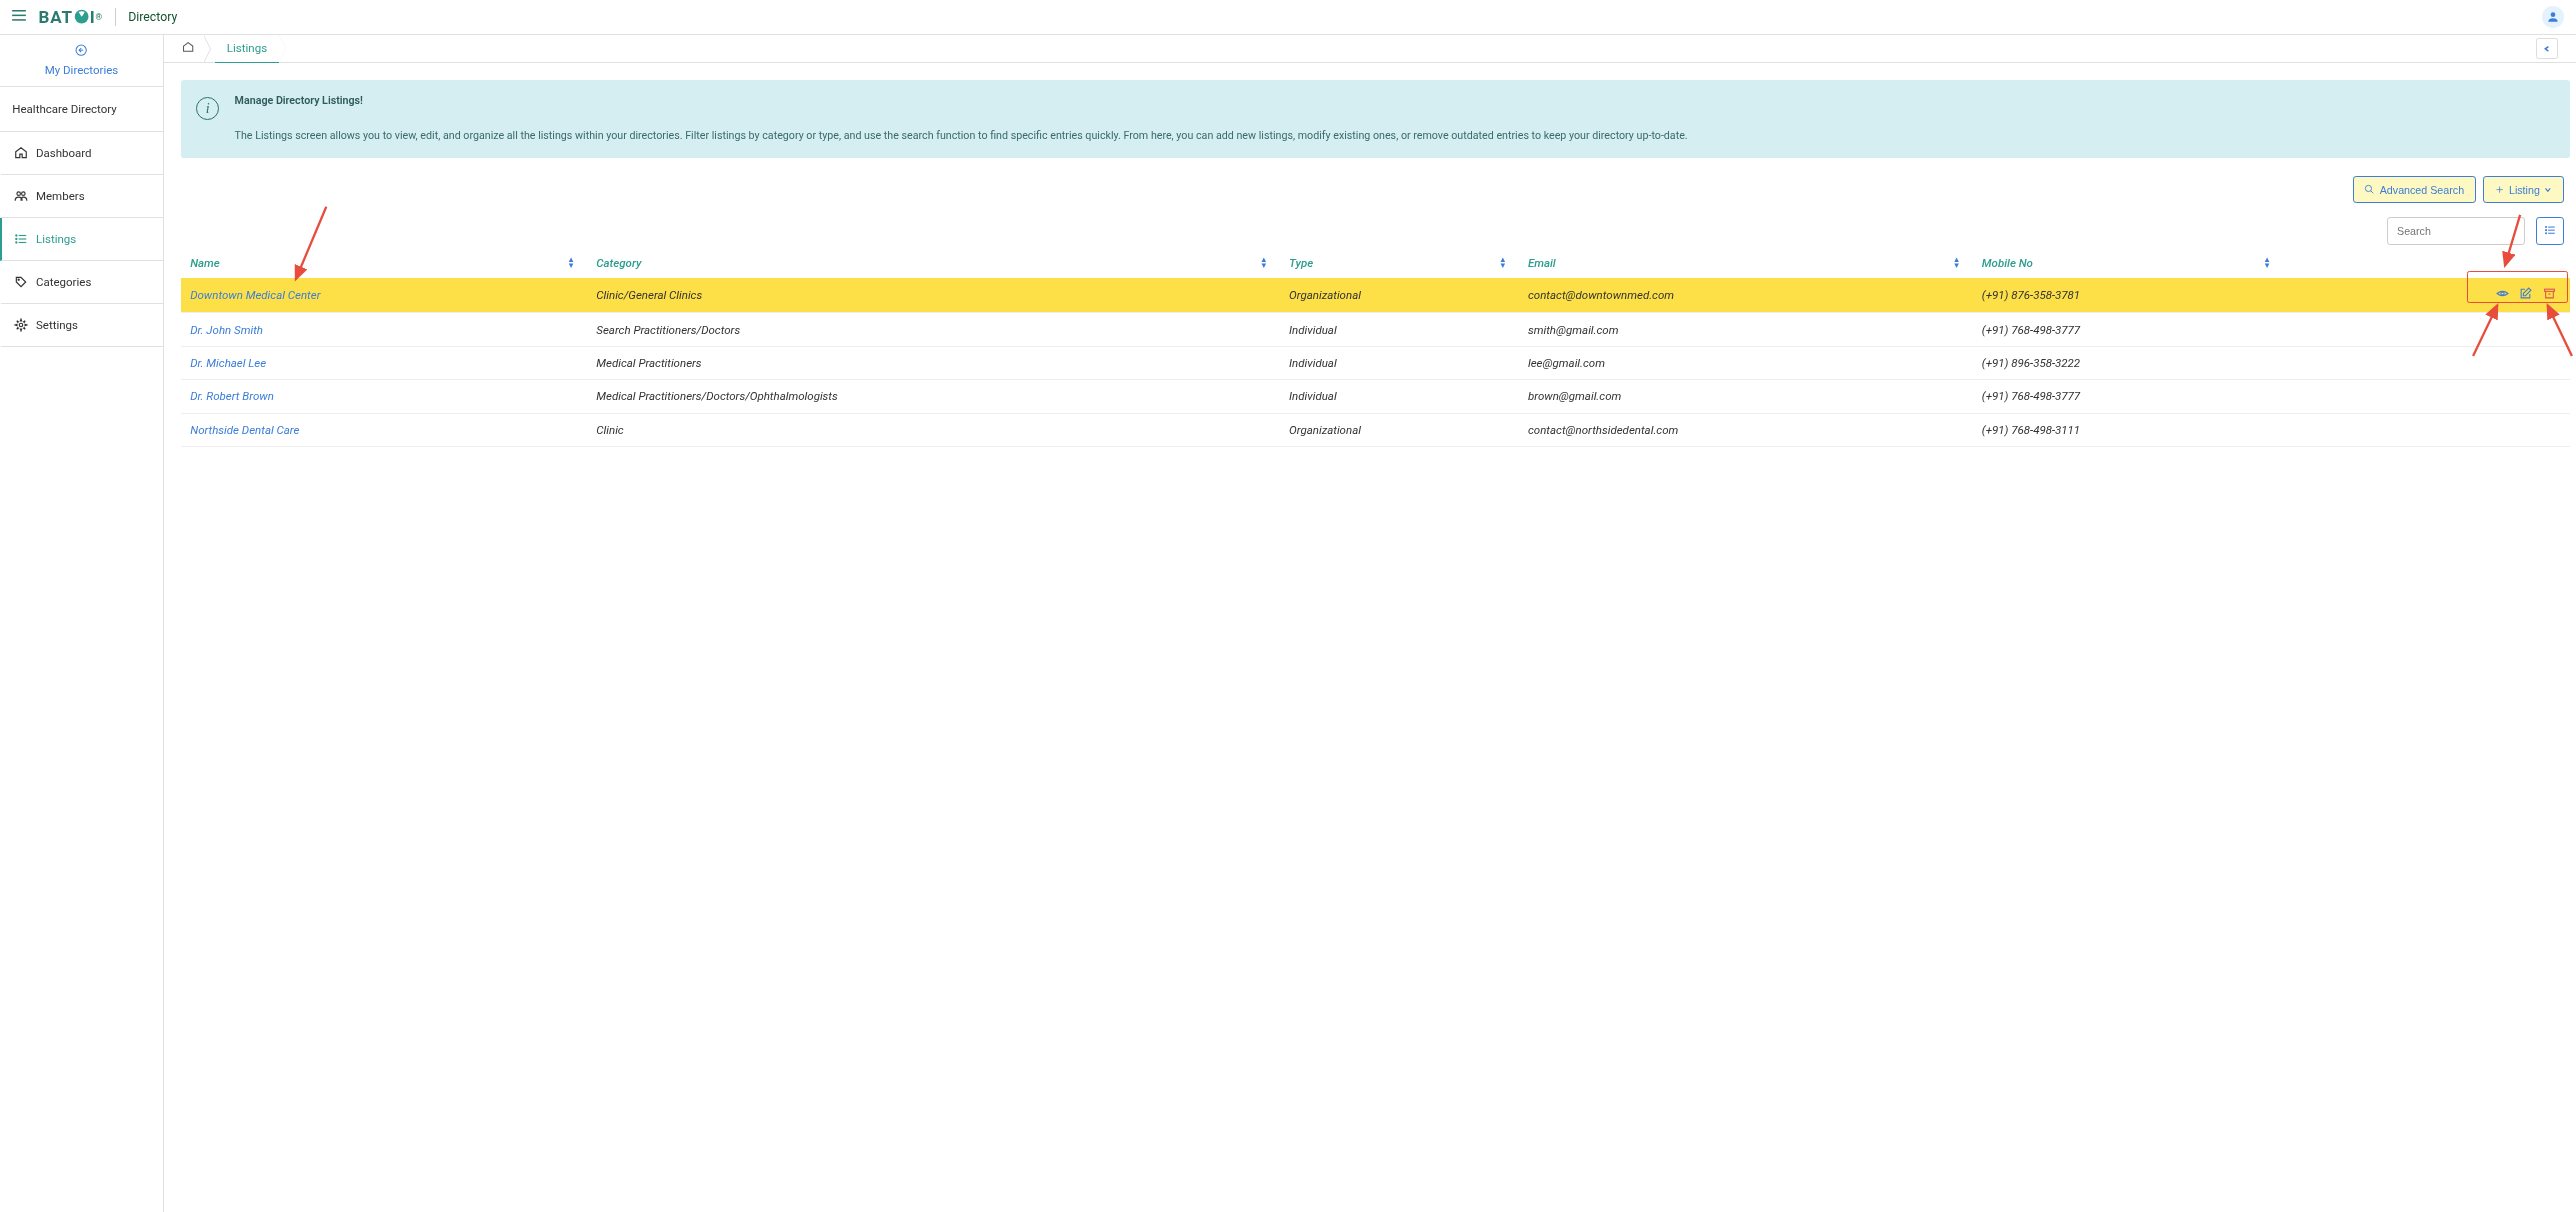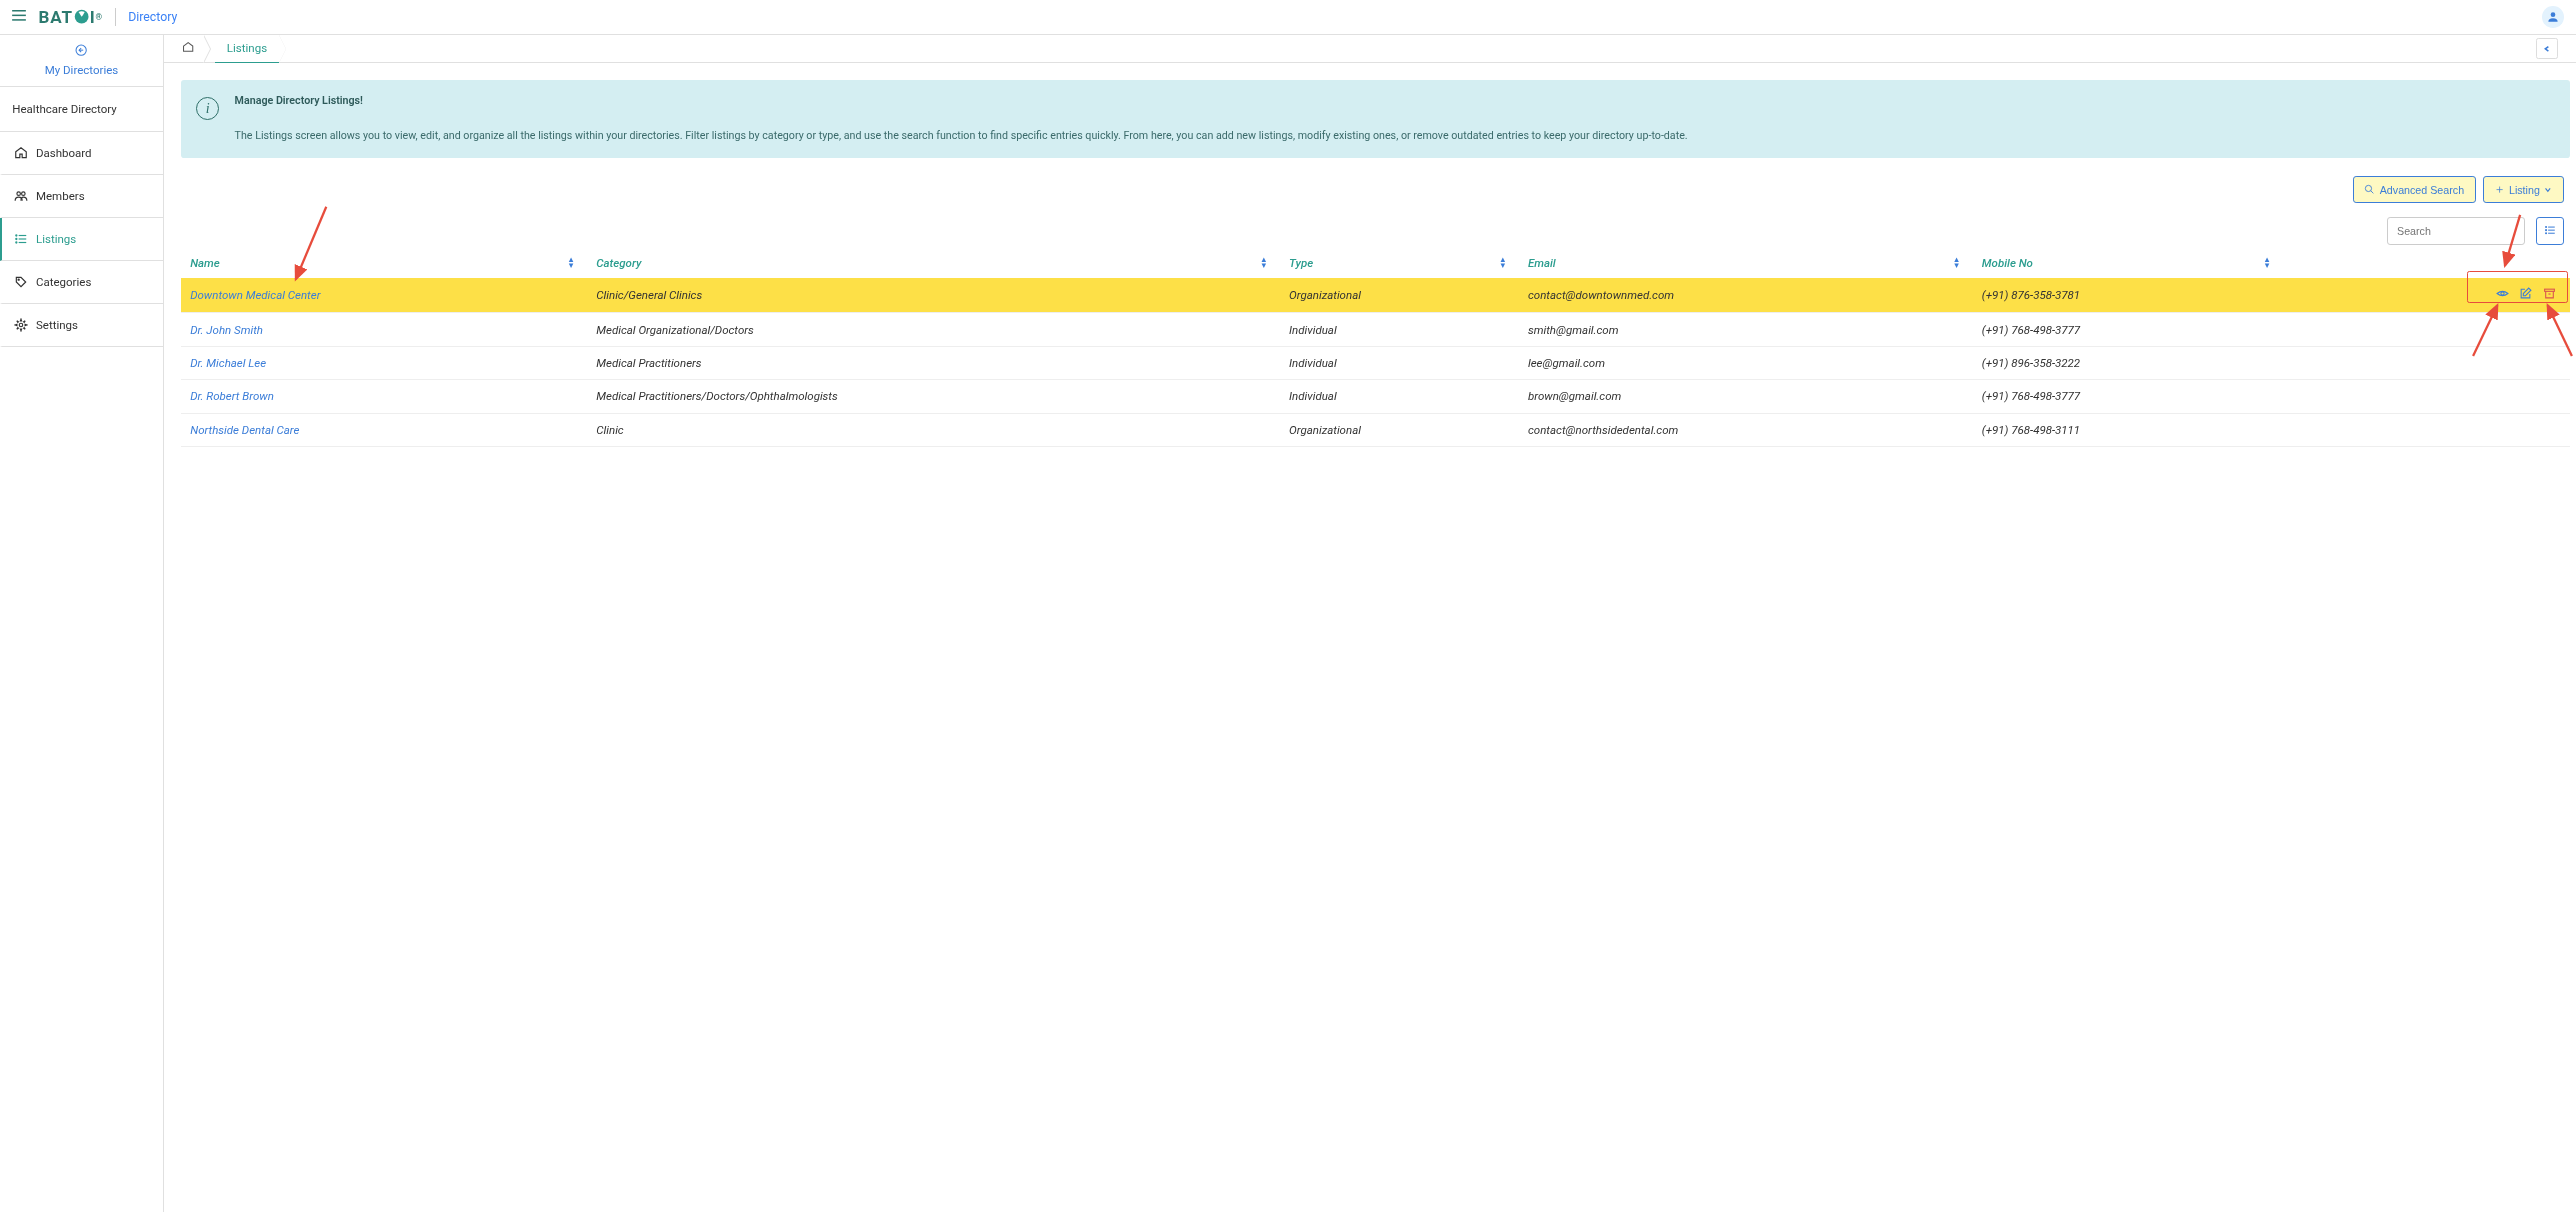--- a/index.html
+++ b/index.html
@@ -4,21 +4,21 @@
 <style>
 * { box-sizing: border-box; margin: 0; padding: 0; }
 body { font-family: -apple-system, BlinkMacSystemFont, "Segoe UI", Roboto, sans-serif; font-size: 10.7px; color: #333; background: #fff; }
 
 
 .top-header { display: flex; align-items: center; height: 35px; padding: 0 12.3px; border-bottom: 0.8px solid #e0e0e0; }
 .hamburger { color: #2c7a6f; cursor: pointer; margin-right: 12.3px; }
 .logo { display: flex; align-items: center; font-weight: bold; font-size: 17px; color: #2c7a6f; letter-spacing: 0.8px; }
 .logo .reg { font-size: 8.4px; vertical-align: super; }
 .divider-v { width: 0.8px; height: 18.4px; background: #ccc; margin: 0 12.3px; }
-.app-name { color: #3b82f6; font-size: 12.3px; }
+.app-name { color: #14532d; font-size: 12.3px; }
 .spacer { flex: 1; }
 .avatar { width: 21.5px; height: 21.5px; border-radius: 50%; background: #e3f2fd; display: flex; align-items: center; justify-content: center; }
 
 
 .layout { display: flex; }
 .sidebar { width: 164px; border-right: 0.8px solid #e0e0e0; min-height: calc(100vh - 35px); }
 .sidebar-back { display: flex; align-items: center; padding: 9.2px 12.3px; color: #3b7dd8; font-size: 11.5px; gap: 6.1px; cursor: pointer; border-bottom: 0.8px solid #e0e0e0; flex-direction: column; }
 .sidebar-title { padding: 15.3px 12.3px; font-size: 11.5px; color: #333; border-bottom: 0.8px solid #e0e0e0; }
 .sidebar-item { display: flex; align-items: center; padding: 14px 12.3px; font-size: 11.5px; color: #333; gap: 7.7px; border-bottom: 0.8px solid #e0e0e0; cursor: pointer; border-left: 2.3px solid transparent; }
 .sidebar-item.active { color: #2c9d8f; border-left: 2.3px solid #2c9d8f; }
@@ -248,21 +248,21 @@
         <span class="action-archive"><svg viewBox="0 0 24 24" fill="none" stroke="currentColor" stroke-width="2">
                         <rect x="3" y="4" width="18" height="4"></rect>
                         <path d="M5 8v12h14V8"></path>
                         <line x1="10" y1="13" x2="14" y2="13"></line>
                       </svg></span>
       </div>
                 </td>
               </tr>
               <tr>
     <td class="name-cell"><a href="#">Dr. John Smith</a></td>
-    <td>Medical Organizational/Doctors</td>
+    <td>Search Practitioners/Doctors</td>
     <td>Individual</td>
     <td>smith@gmail.com</td>
     <td>(+91) 768-498-3777</td>
     <td></td>
               </tr>
               <tr>
     <td class="name-cell"><a href="#">Dr. Michael Lee</a></td>
     <td>Medical Practitioners</td>
     <td>Individual</td>
     <td>lee@gmail.com</td>

